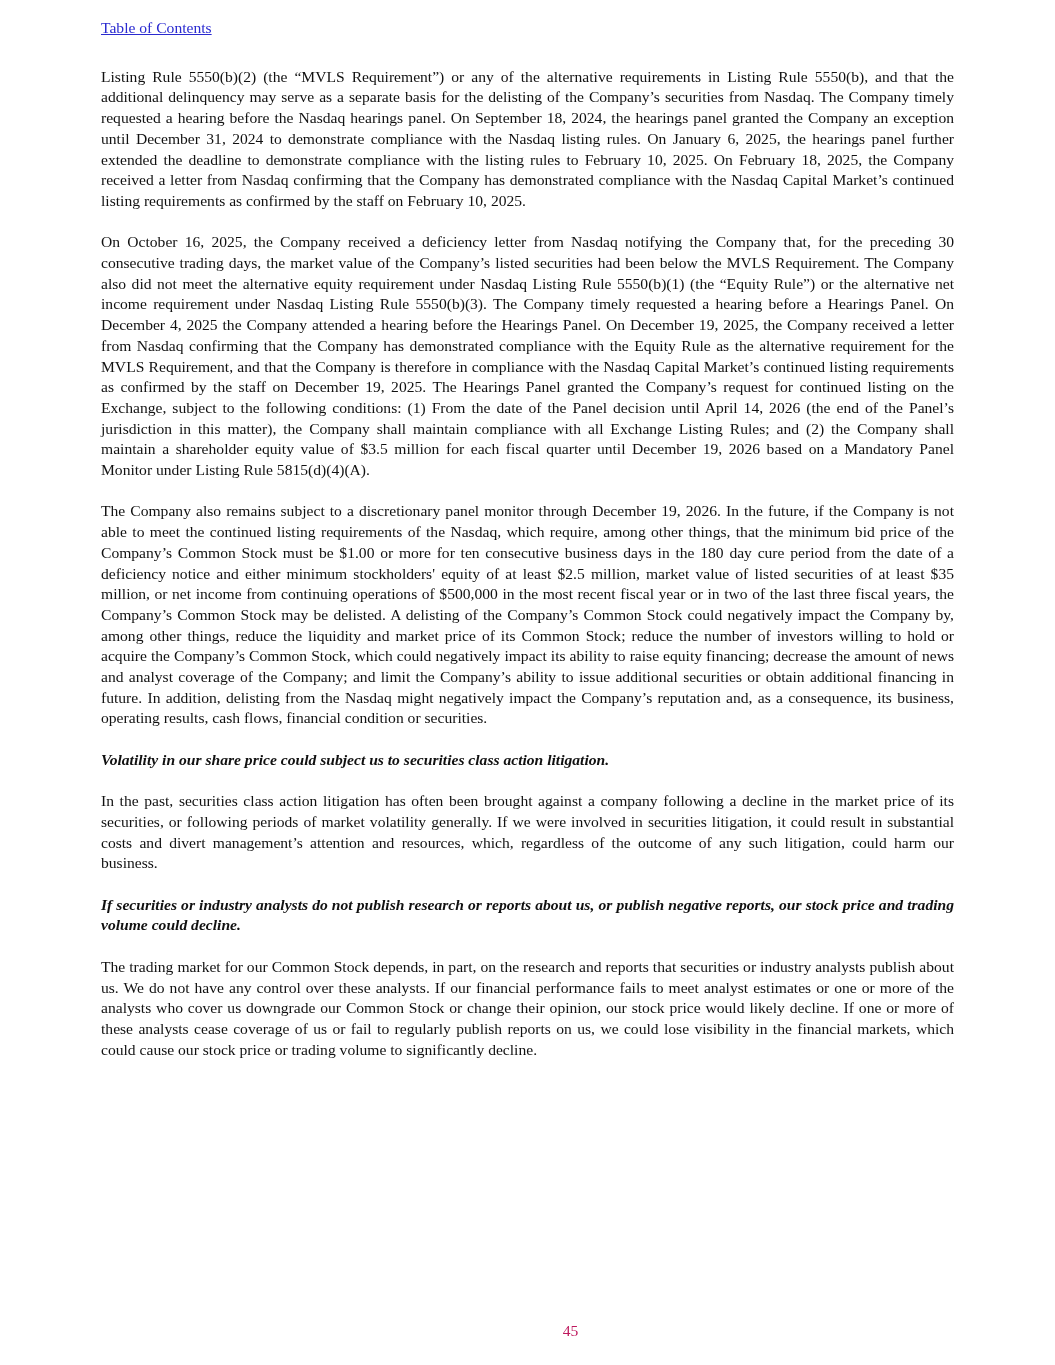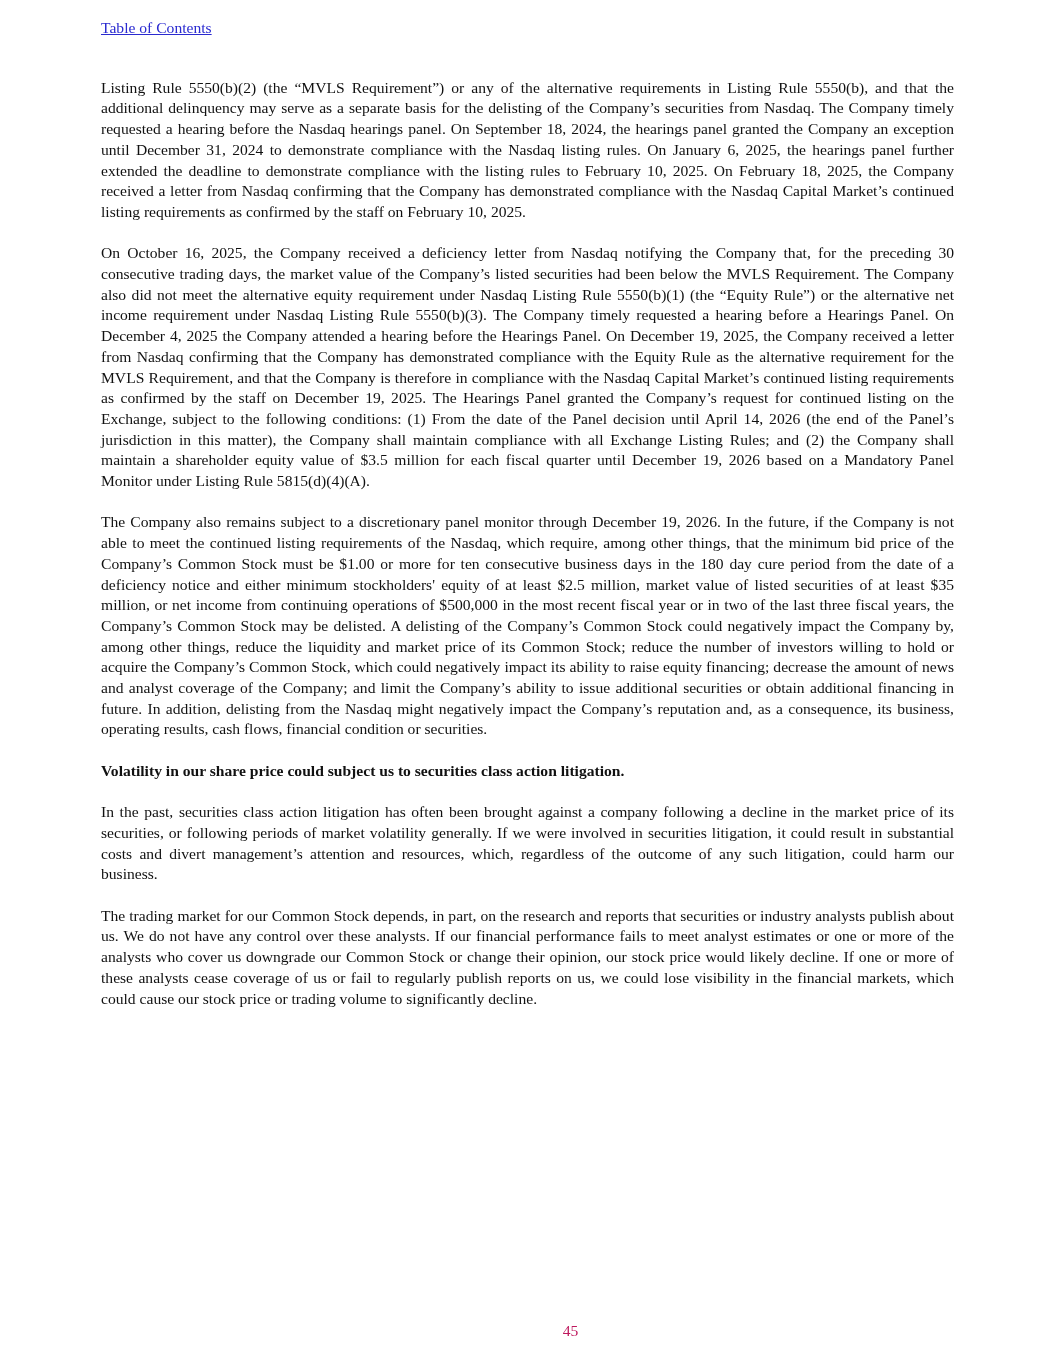--- a/index.html
+++ b/index.html
@@ -2,35 +2,36 @@
 <html><head>
 <meta charset="utf-8">
 <style>
   html, body { margin: 0; padding: 0; background: #ffffff; }
   body { width: 1055px; height: 1365px; position: relative; overflow: hidden; }
   .page {
     position: absolute; left: 101px; top: 18px; width: 853px;
     font-family: "Liberation Serif", "DejaVu Serif", serif;
     font-size: 15.6px; line-height: 20.7px; color: #111111;
   }
-  .toc-link { color: #1a0dab; color: #2a2ad0; text-decoration: underline; display: inline-block; margin-bottom: 39px; }
+  .toc-link { color: #1a0dab; color: #2a2ad0; text-decoration: underline; display: inline-block; margin-bottom: 28px; }
   p { margin: 0 0 20.7px 0; text-align: justify; }
-  p.heading { font-weight: bold; }
+  p.heading { font-weight: bold; font-style: italic; }
   .page-number {
     position: absolute; left: 0; width: 1055px; top: 1322px; text-align: center;
     font-family: "Liberation Serif", "DejaVu Serif", serif; font-size: 15.6px; color: #be185d; padding-left: 43px;
   }
 </style>
 </head>
 <body>
 
 <div class="page">
   <a class="toc-link" href="#">Table of Contents</a>
 
   <p>Listing Rule 5550(b)(2) (the “MVLS Requirement”) or any of the alternative requirements in Listing Rule 5550(b), and that the additional delinquency may serve as a separate basis for the delisting of the Company’s securities from Nasdaq. The Company timely requested a hearing before the Nasdaq hearings panel. On September 18, 2024, the hearings panel granted the Company an exception until December 31, 2024 to demonstrate compliance with the Nasdaq listing rules. On January 6, 2025, the hearings panel further extended the deadline to demonstrate compliance with the listing rules to February 10, 2025. On February 18, 2025, the Company received a letter from Nasdaq confirming that the Company has demonstrated compliance with the Nasdaq Capital Market’s continued listing requirements as confirmed by the staff on February 10, 2025.</p>
   <p>On October 16, 2025, the Company received a deficiency letter from Nasdaq notifying the Company that, for the preceding 30 consecutive trading days, the market value of the Company’s listed securities had been below the MVLS Requirement. The Company also did not meet the alternative equity requirement under Nasdaq Listing Rule 5550(b)(1) (the “Equity Rule”) or the alternative net income requirement under Nasdaq Listing Rule 5550(b)(3). The Company timely requested a hearing before a Hearings Panel. On December 4, 2025 the Company attended a hearing before the Hearings Panel. On December 19, 2025, the Company received a letter from Nasdaq confirming that the Company has demonstrated compliance with the Equity Rule as the alternative requirement for the MVLS Requirement, and that the Company is therefore in compliance with the Nasdaq Capital Market’s continued listing requirements as confirmed by the staff on December 19, 2025. The Hearings Panel granted the Company’s request for continued listing on the Exchange, subject to the following conditions: (1) From the date of the Panel decision until April 14, 2026 (the end of the Panel’s jurisdiction in this matter), the Company shall maintain compliance with all Exchange Listing Rules; and (2) the Company shall maintain a shareholder equity value of $3.5 million for each fiscal quarter until December 19, 2026 based on a Mandatory Panel Monitor under Listing Rule 5815(d)(4)(A).</p>
   <p>The Company also remains subject to a discretionary panel monitor through December 19, 2026. In the future, if the Company is not able to meet the continued listing requirements of the Nasdaq, which require, among other things, that the minimum bid price of the Company’s Common Stock must be $1.00 or more for ten consecutive business days in the 180 day cure period from the date of a deficiency notice and either minimum stockholders' equity of at least $2.5 million, market value of listed securities of at least $35 million, or net income from continuing operations of $500,000 in the most recent fiscal year or in two of the last three fiscal years, the Company’s Common Stock may be delisted. A delisting of the Company’s Common Stock could negatively impact the Company by, among other things, reduce the liquidity and market price of its Common Stock; reduce the number of investors willing to hold or acquire the Company’s Common Stock, which could negatively impact its ability to raise equity financing; decrease the amount of news and analyst coverage of the Company; and limit the Company’s ability to issue additional securities or obtain additional financing in future. In addition, delisting from the Nasdaq might negatively impact the Company’s reputation and, as a consequence, its business, operating results, cash flows, financial condition or securities.</p>
   <p class="heading">Volatility in our share price could subject us to securities class action litigation.</p>
   <p>In the past, securities class action litigation has often been brought against a company following a decline in the market price of its securities, or following periods of market volatility generally. If we were involved in securities litigation, it could result in substantial costs and divert management’s attention and resources, which, regardless of the outcome of any such litigation, could harm our business.</p>
+  <p class="heading">If securities or industry analysts do not publish research or reports about us, or publish negative reports, our stock price and trading volume could decline.</p>
   <p>The trading market for our Common Stock depends, in part, on the research and reports that securities or industry analysts publish about us. We do not have any control over these analysts. If our financial performance fails to meet analyst estimates or one or more of the analysts who cover us downgrade our Common Stock or change their opinion, our stock price would likely decline. If one or more of these analysts cease coverage of us or fail to regularly publish reports on us, we could lose visibility in the financial markets, which could cause our stock price or trading volume to significantly decline.</p>
 </div>
 
 <div class="page-number">45</div>
 
 </body></html>

